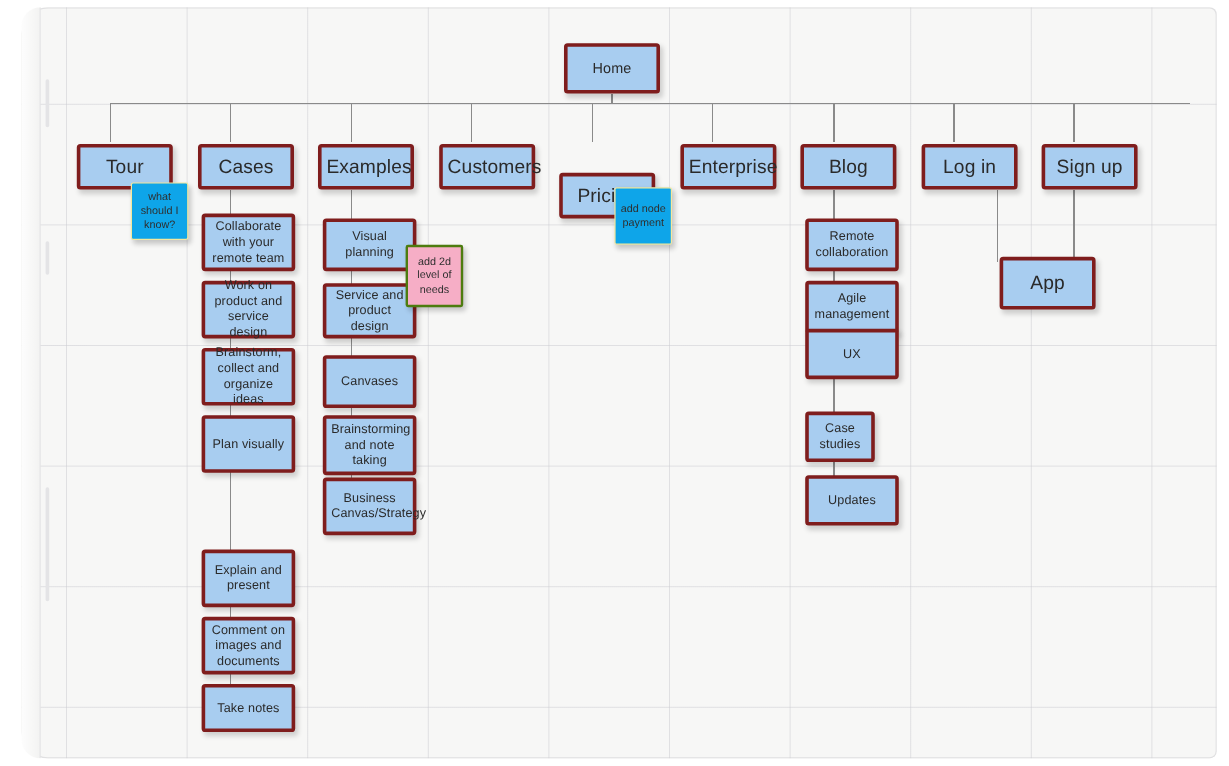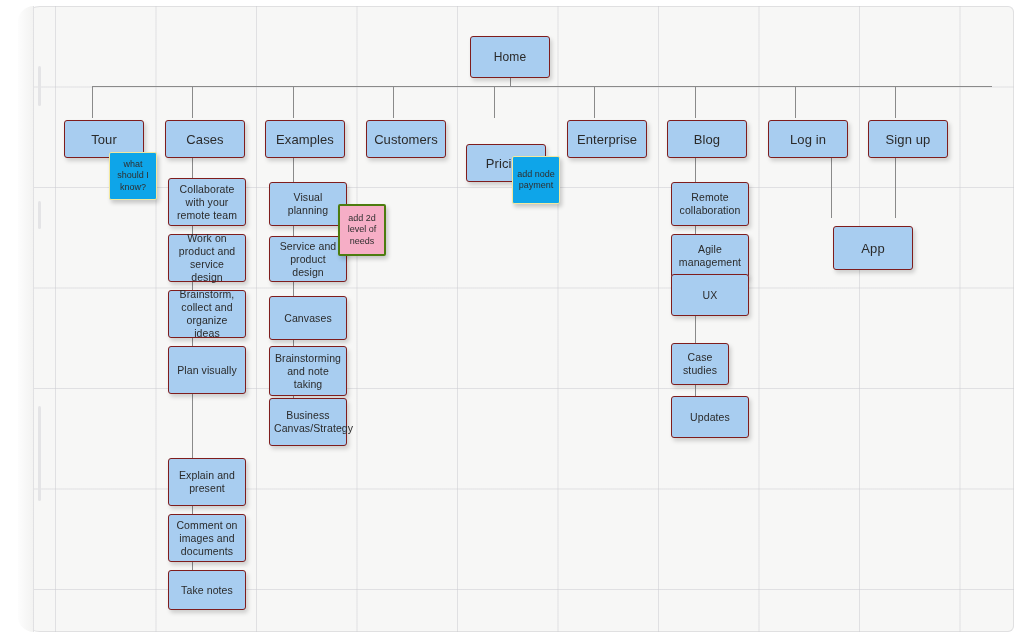--- a/index.html
+++ b/index.html
@@ -50,34 +50,34 @@
     background-size: 100.5px 100.5px;
     background-position: 37px -20px;
   }
   
   .wires { position: absolute; left:0; top:0; width:100%; height:100%; }
 
   
   .card {
     position: absolute;
     background: #a8cdf0;
-    border: 1px solid #7f1d1d;
+    border: 3px solid #7f1d1d;
     border-radius: 3px;
     box-shadow: 2px 3px 4px rgba(0,0,0,.17);
     display: flex;
     align-items: center;
     text-align: center;
     color: #2a2a2a;
     font-size: 10.5px;
     line-height: 13px;
     padding: 2px 4px;
     letter-spacing: .1px;
   }
   .card.home { font-size: 12px; }
-  .card.nav  { font-size: 13px; }
+  .card.nav  { font-size: 16px; }
 
   
   .card span, .note span { filter: blur(.45px); display:block; width:100%; }
 
   
   .note {
     position: absolute;
     border-radius: 2px;
     box-shadow: 2px 3px 4px rgba(0,0,0,.2);
     display: flex;
@@ -208,21 +208,21 @@
     <div class="card" style="left:653px; top:268px; width:78px; height:42px;">
       <span>UX</span>
     </div>
     <div class="card" style="left:653px; top:337px; width:58px; height:42px;">
       <span>Case studies</span>
     </div>
     <div class="card" style="left:653px; top:390px; width:78px; height:42px;">
       <span>Updates</span>
     </div>
 
-    <div class="card nav" style="left:815px; top:208px; width:80px; height:44px;margin-top:12px;">
+    <div class="card nav" style="left:815px; top:208px; width:80px; height:44px;">
       <span>App</span>
     </div>
 
     <div class="note yellow" style="left:91px; top:146px; width:48px; height:48px;">
       <span>what should I know?</span>
     </div>
     <div class="note yellow" style="left:494px; top:150px; width:48px; height:48px;">
       <span>add node payment</span>
     </div>
     <div class="note pink" style="left:320px; top:198px; width:48px; height:52px;">

